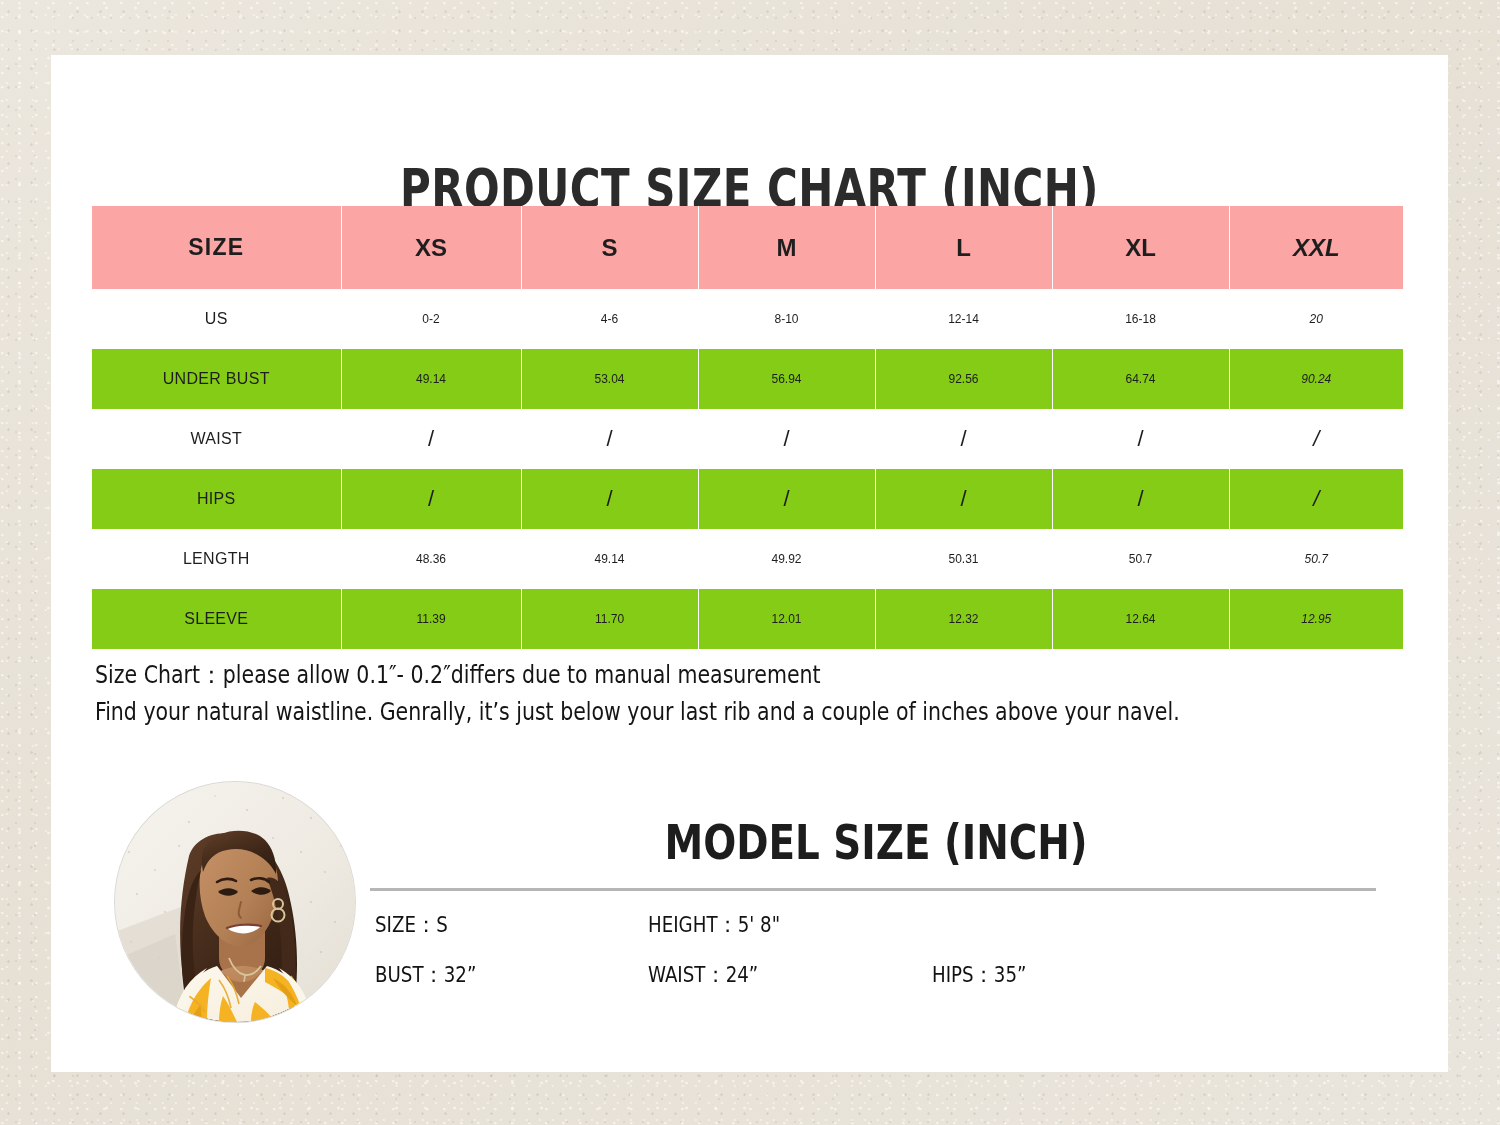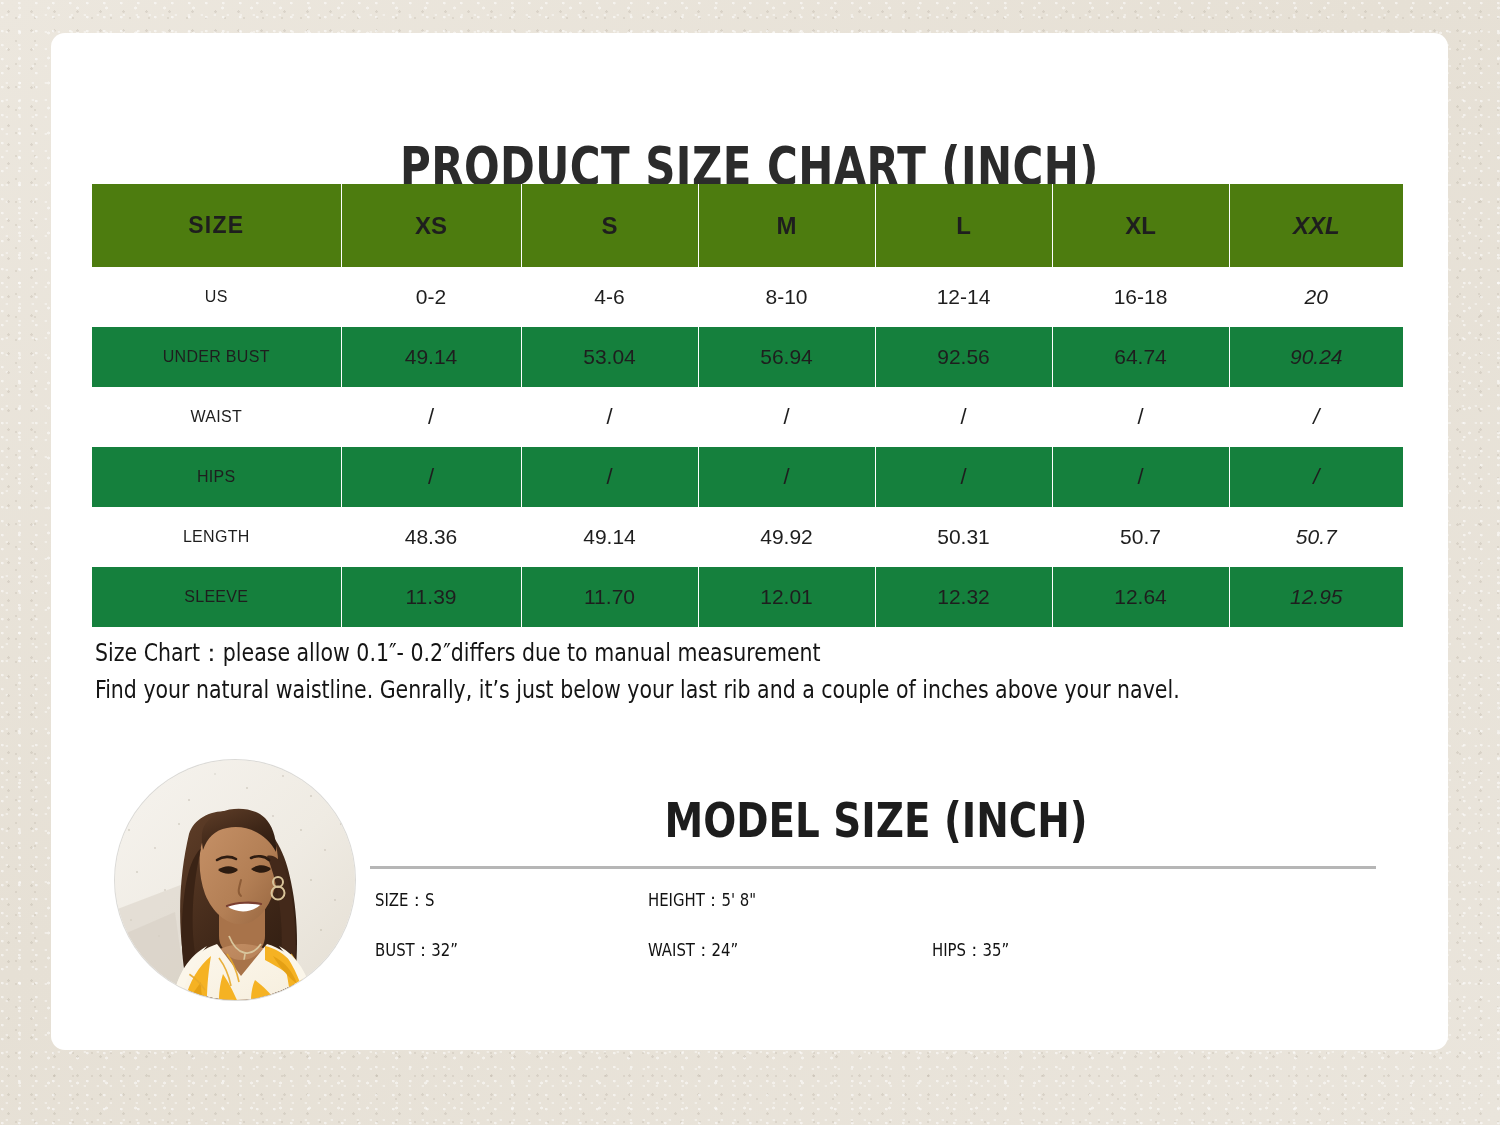--- a/index.html
+++ b/index.html
@@ -27,25 +27,24 @@
       radial-gradient(circle at 84% 78%, rgba(160,150,135,.18) 0 1px, transparent 1.4px),
       radial-gradient(circle at 52% 88%, rgba(255,255,255,.4) 0 1px, transparent 1.5px),
       linear-gradient(145deg, #ece7de 0%, #e6e0d5 45%, #eae5dc 100%);
     background-size: 17px 14px, 23px 19px, 29px 25px, 19px 23px, 13px 17px, 100% 100%;
   }
 
   
   #panel {
     position: absolute;
     left: 51px;
-    top: 33px;
+    top: 55px;
     width: 1397px;
     height: 1017px;
     background: #ffffff;
-    border-radius: 14px;
   }
 
   
   #chart-title {
     position: absolute;
     left: 0;
     top: 103px;
     width: 1397px;
     text-align: center;
     font-family: "Liberation Sans Narrow", "DejaVu Sans Condensed", "Liberation Sans", sans-serif;
@@ -64,36 +63,36 @@
     left: 41px;
     top: 151px;
     width: 1311px;
     border-collapse: collapse;
     table-layout: fixed;
   }
   #size-table td {
     height: 58px;
     text-align: center;
     vertical-align: middle;
-    font-size: 21px;
+    font-size: 12px;
     color: #1e1e1e;
     border-left: 1px solid #ffffff;
     border-right: 1px solid #ffffff;
   }
   #size-table tr.head td {
     height: 81px;
-    background: #4d7c0f;
+    background: #fca5a5;
     font-size: 24px;
     font-weight: 700;
   }
   #size-table tr.head td.corner {
     font-size: 23px;
   }
   #size-table tr.white td { background: #ffffff; }
-  #size-table tr.gray  td { background: #15803d; margin-left: 17px; }
+  #size-table tr.gray  td { background: #84cc16; margin-left: 17px; }
   #size-table td.rowlabel {
     font-size: 16px;
     font-weight: 400;
     letter-spacing: .3px;
   }
   #size-table tr.head td.corner {
     letter-spacing: 1.2px;
   }
   #size-table td:first-child { border-left: none; }
   #size-table td:last-child  { border-right: none; font-style: italic; }
@@ -150,21 +149,21 @@
     width: 1006px;
     height: 3px;
     background: #b6b6b6;
   }
   #model-specs {
     position: absolute;
     left: 324px;
     top: 855px;
     width: 1010px;
     font-family: "Liberation Sans Narrow", "DejaVu Sans Condensed", "Liberation Sans", sans-serif;
-    font-size: 18px;
+    font-size: 22px;
     color: #121212;
   }
   #model-specs .spec-row {
     position: relative;
     height: 50px;
   }
   #model-specs .spec {
     position: absolute;
     white-space: nowrap;
     transform: scaleX(0.92);

